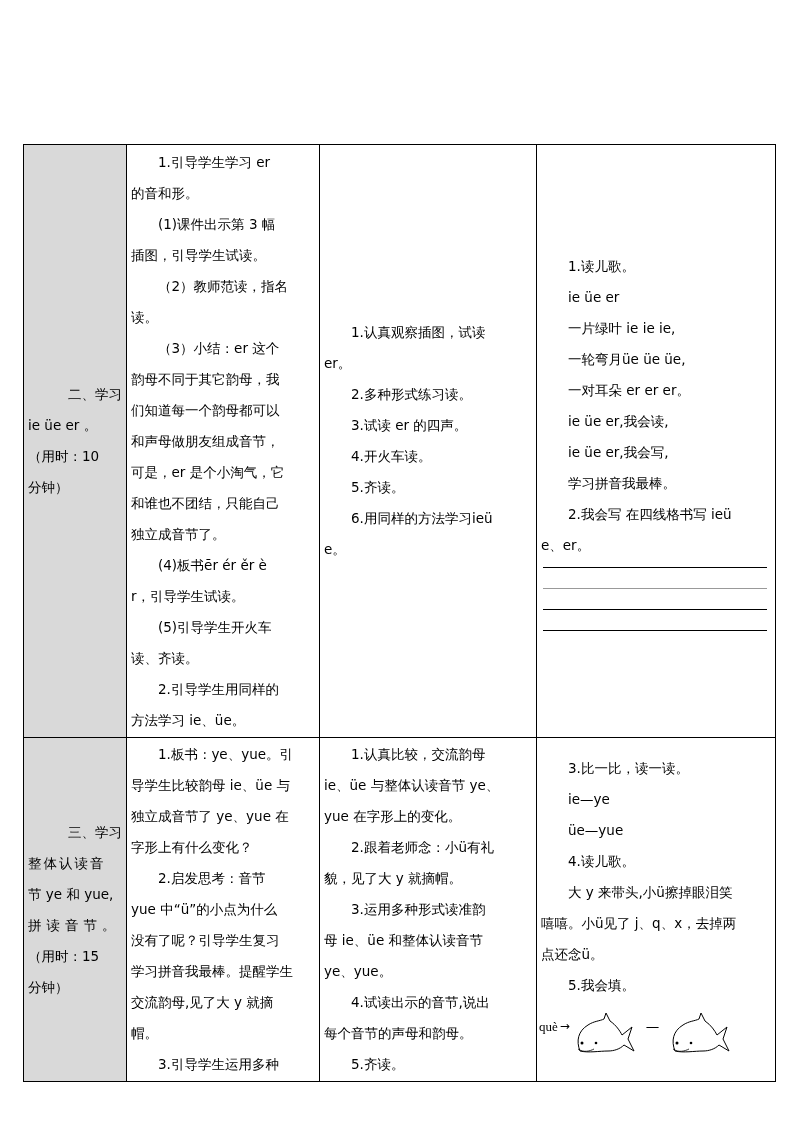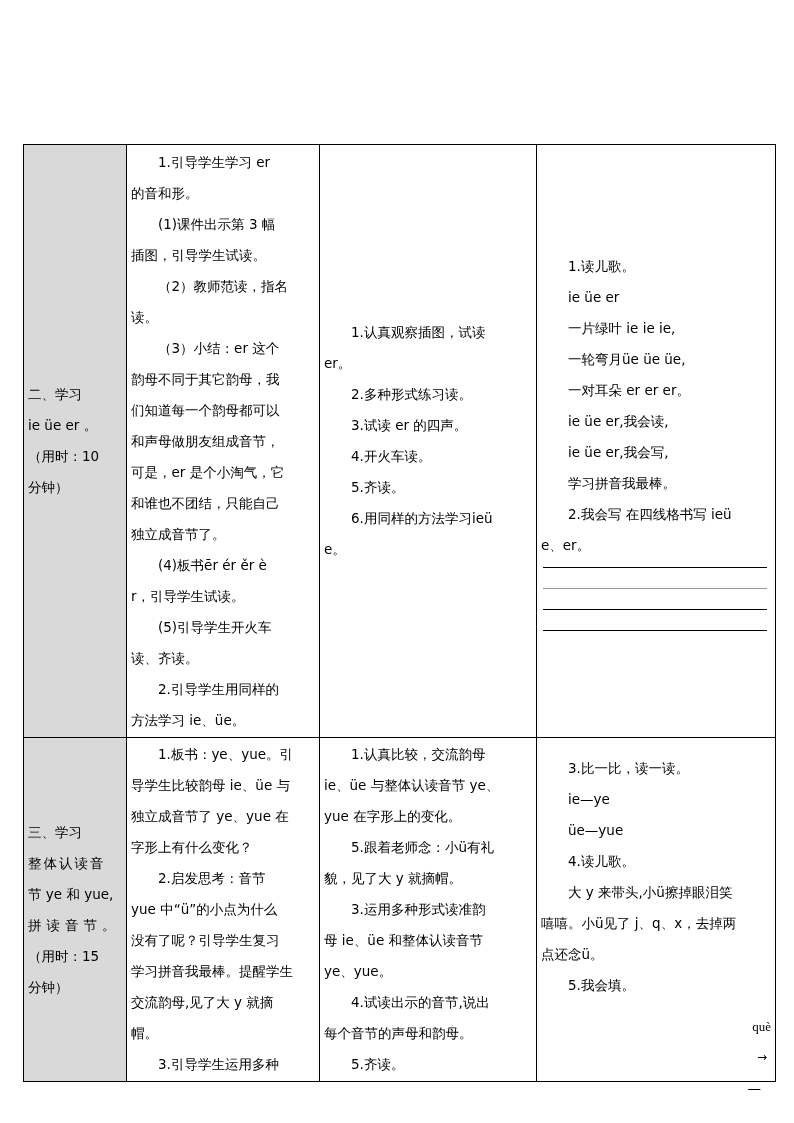--- a/index.html
+++ b/index.html
@@ -8,25 +8,25 @@
   .tbl { position:absolute; left:23px; top:144px; border-collapse:collapse; table-layout:fixed; }
   .tbl td { border:1px solid #000; vertical-align:middle; padding:0 4px; font-size:13.5px; line-height:31px; }
   .c1 { width:94px; background:#d9d9d9; }
   .c2 { width:184px;margin-top:6px; }
   .c3 { width:208px; }
   .c4 { width:230px; }
   .r1 td { height:592px; }
   .r2 td { height:343px; }
   .ln { display:block; white-space:nowrap; }
   .ind { padding-left:2em; }
-  .right { text-align:left; }
+  .right { text-align:right; }
   .lines { margin-top:6px; }
   .lines div { height:0; border-top:1.5px solid #000; margin:0 4px 20px 2px; }
   .lines div.g { border-top-color:#999; }
-  .fishrow { display:flex; align-items:flex-end; margin-top:10px; margin-left:-2px; height:56px;flex-direction:column; }
+  .fishrow { display:flex; align-items:flex-start; margin-top:10px; margin-left:-2px; height:56px; }
   .que { font-family:"Liberation Serif", serif; font-size:13px; }
   .arrow { font-size:12px; margin:0 4px 0 2px; }
   .dash { margin:0 10px; }
 </style>
 </head>
 <body>
 
 <table class="tbl">
   <tbody>
       <tr class="r1">
@@ -107,21 +107,21 @@
           <span class="ln">没有了呢？引导学生复习</span>
           <span class="ln">学习拼音我最棒。提醒学生</span>
           <span class="ln">交流韵母,见了大 y 就摘</span>
           <span class="ln">帽。</span>
           <span class="ln ind">3.引导学生运用多种</span>
         </td>
     <td class="c3" id="r1-student">
           <span class="ln ind">1.认真比较，交流韵母</span>
           <span class="ln">ie、üe 与整体认读音节 ye、</span>
           <span class="ln">yue 在字形上的变化。</span>
-          <span class="ln ind">5.跟着老师念：小ü有礼</span>
+          <span class="ln ind">2.跟着老师念：小ü有礼</span>
           <span class="ln">貌，见了大 y 就摘帽。</span>
           <span class="ln ind">3.运用多种形式读准韵</span>
           <span class="ln">母 ie、üe 和整体认读音节</span>
           <span class="ln">ye、yue。</span>
           <span class="ln ind">4.试读出示的音节,说出</span>
           <span class="ln">每个音节的声母和韵母。</span>
           <span class="ln ind">5.齐读。</span>
         </td>
     <td class="c4">
       <div id="r1-activity">

